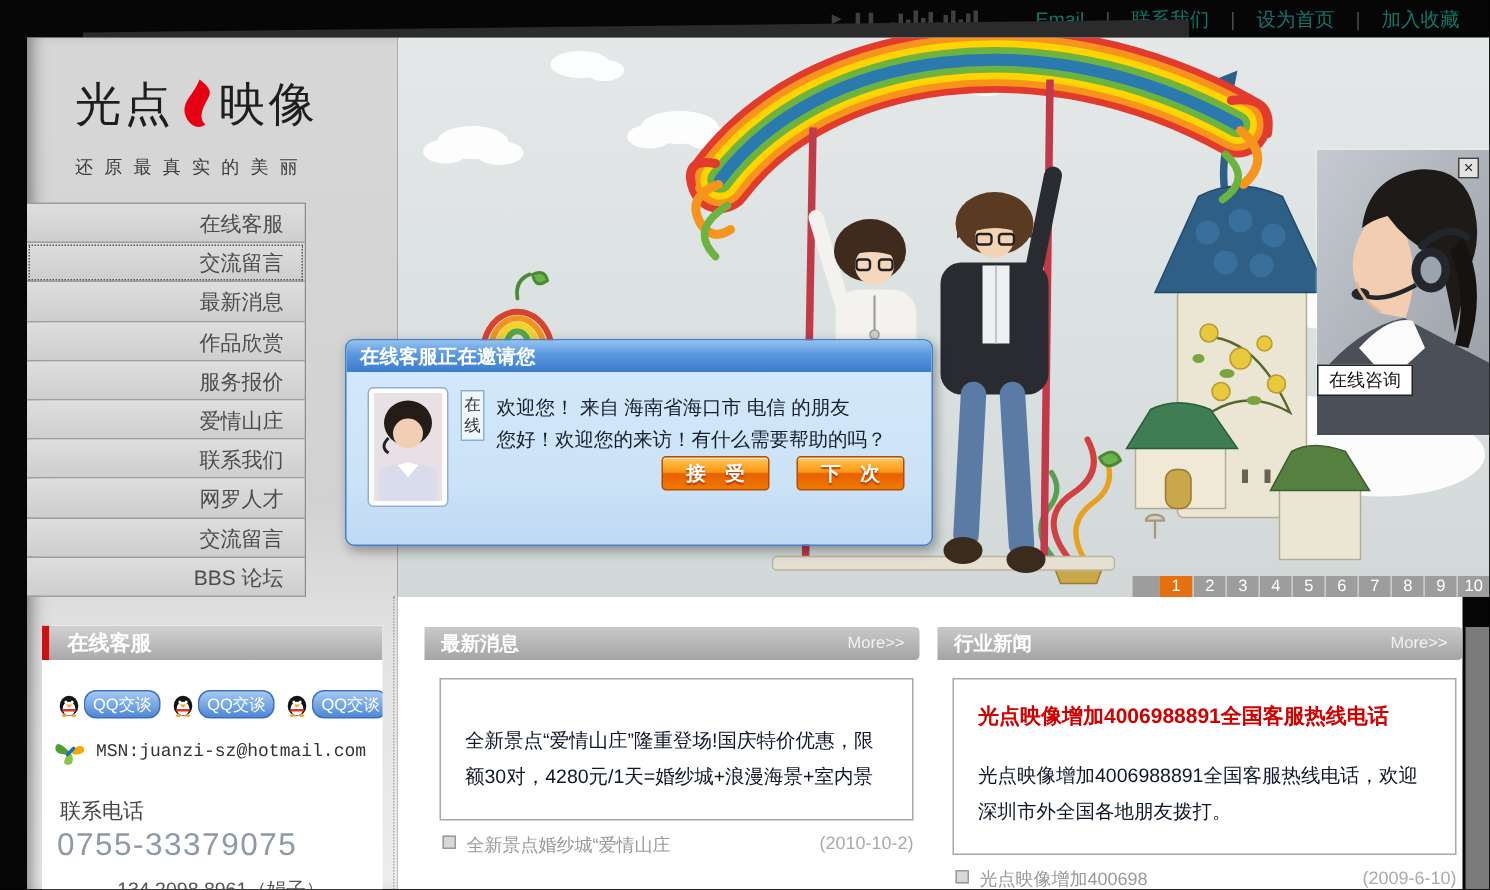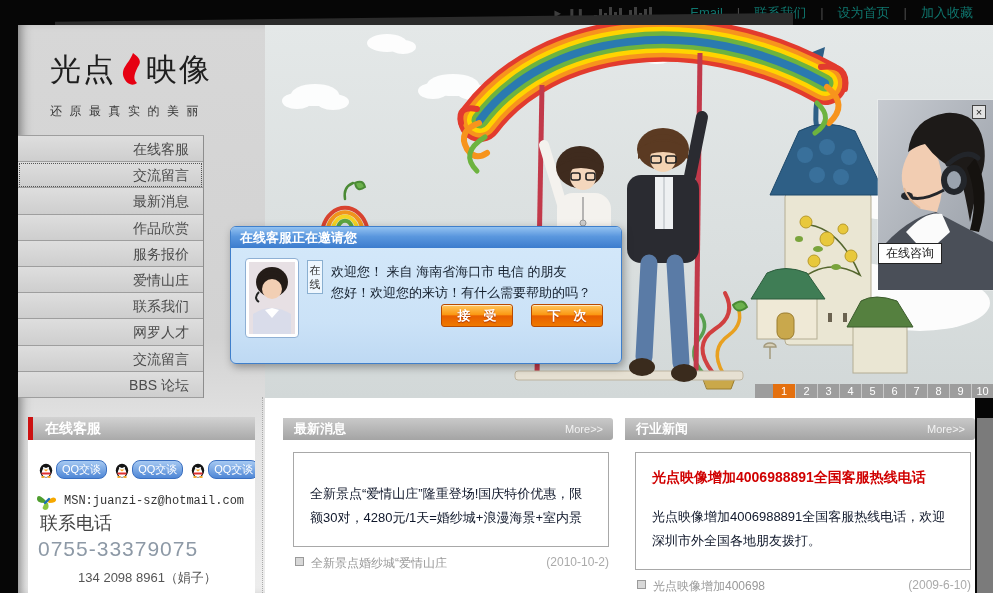--- a/index.html
+++ b/index.html
@@ -36,21 +36,21 @@
 
   
   .service-card { position:absolute; left:10px; top:392px; width:227px; bottom:0; background:#fff; overflow:hidden; }
   .sc-header { display:flex; height:23px; }
   .sc-red { width:5px; background:#c11; }
   .sc-bar { flex:1; background:linear-gradient(180deg,#d2d2d2,#a9a9a9); color:#fff; font-size:14px; font-weight:bold; line-height:23px; padding-left:12px; }
   .qq-row { display:flex; gap:7px; margin:20px 6px 0 10px; }
   .qq-btn { display:inline-flex; align-items:center; gap:2px; cursor:pointer; }
   .qq-bubble { font-size:11px; color:#fff; background:linear-gradient(180deg,#a6c9f2,#4f87d6); border:1px solid #3a6fc0; border-radius:8px; padding:1px 5px; white-space:nowrap; }
   .msn-row { display:flex; align-items:center; gap:6px; margin:12px 0 0 8px; font-family:"Liberation Mono","DejaVu Sans Mono",monospace; font-size:12px; color:#333; }
-  .phone-title { margin:0 0 0 12px; font-size:18px; color:#444; }
+  .phone-title { margin:21px 0 0 12px; font-size:14px; color:#444; }
   .phone-main { margin:2px 0 0 10px; font-size:21px; font-weight:normal; color:#8d99a6; letter-spacing:1px; }
   .phone-alt { margin:8px 0 12px 12px; font-size:13px; color:#555;text-align:center; }
 
   
   .banner { position:absolute; left:265px; top:25px; width:728px; height:373px; background:linear-gradient(180deg,#e4e8e8 0%,#dadfdf 60%,#d2d8d8 100%); overflow:hidden; }
   .banner svg { position:absolute; left:0; top:0; }
   .pagination { position:absolute; right:0; bottom:0; display:flex; height:14px; }
   .pg-lead { width:18px; background:#9d9d9d; }
   .pg-cell { width:22px; text-align:center; font-size:11px; line-height:14px; color:#fff; background:#9d9d9d; border-left:1px solid #c9c9c9; cursor:pointer; }
   .pg-cell.active { background:#e4700f; border-left:none; }

